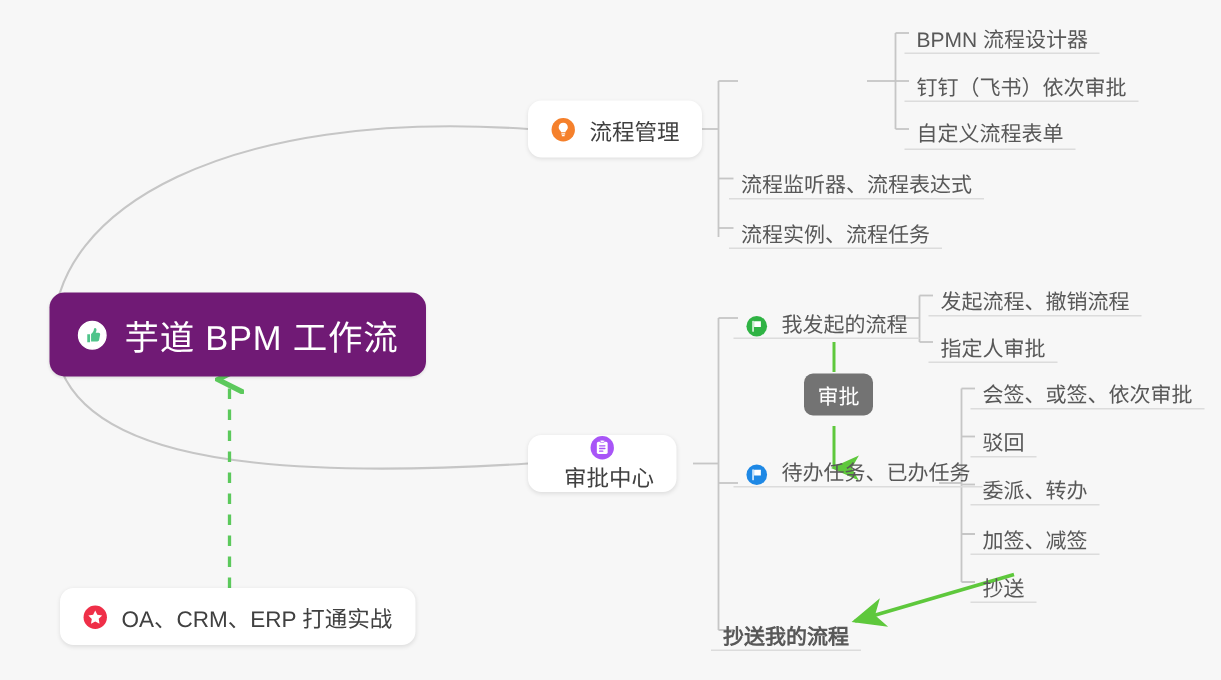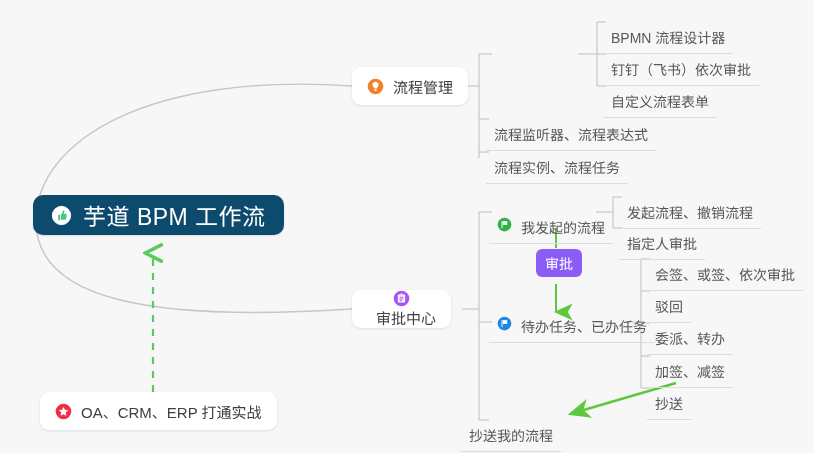--- a/index.html
+++ b/index.html
@@ -19,24 +19,24 @@
   svg.links{
     position:absolute;left:0;top:0;
     width:814px;height:453px;
     pointer-events:none;
   }
   
   .root-node{
     position:absolute;
     display:flex;align-items:center;
     box-sizing:border-box;
-    background:#0c4a6e;
+    background:#701a75;
     border-radius:10px;
     padding:0 18px;
-    height:40px;
+    height:56px;
     box-shadow:0 1px 2px rgba(0,0,0,.10);
   }
   .root-label{
     color:#ffffff;
     font-size:23px;
     letter-spacing:.5px;
     white-space:nowrap;
     margin-left:11px;
   }
   
@@ -52,40 +52,39 @@
   }
   .card-label{
     color:#404040;
     font-size:15px;
     white-space:nowrap;
     margin-left:9px;
   }
   
   .text-node{
     position:absolute;
-    display:flex;align-items:flex-start;
+    display:flex;align-items:flex-end;
     box-sizing:border-box;
     height:27px;
     padding:0 8px 0 8px;
     border-bottom:1px solid #dcdcdc;
     white-space:nowrap;
-    margin-top:18px;
   }
   .text-node .t{
     color:#585858;
     font-size:14px;
     white-space:nowrap;
   }
   .text-node.with-icon .t{margin-left:9px;}
   
   .tag-node{
     position:absolute;
     display:flex;align-items:center;justify-content:center;
     box-sizing:border-box;
-    background:#8b5cf6;
+    background:#737373;
     border-radius:6px;
     height:28px;
     padding:0 9px;
   }
   .tag-node .t{
     color:#ffffff;font-size:14px;white-space:nowrap;
   }
   
   .ic{
     width:17px;height:17px;
@@ -266,21 +265,21 @@
   </div>
 
   <div class="text-node" style="left:647px;top:343px;">
     <span class="t">加签、减签</span>
   </div>
 
   <div class="text-node" style="left:647px;top:375px;">
     <span class="t">抄送</span>
   </div>
 
-  <div class="text-node" style="left:461px;top:407px;">
+  <div class="text-node" style="left:474px;top:407px;font-weight:bold;">
     <span class="t">抄送我的流程</span>
   </div>
 
   <div class="card-node" style="left:40px;top:392px;">
     <span>
       <svg class="ic" viewBox="0 0 24 24" aria-hidden="true">
         <circle cx="12" cy="12" r="11" fill="#ef2f48"></circle>
         <path d="M12,5.6 l2.0,4.1 l4.5,0.65 l-3.25,3.17 l0.77,4.48 L12,15.9 l-4.02,2.11 l0.77,-4.48 L5.5,10.35 l4.5,-0.65 z" fill="#ffffff"></path>
       </svg>
     </span>

